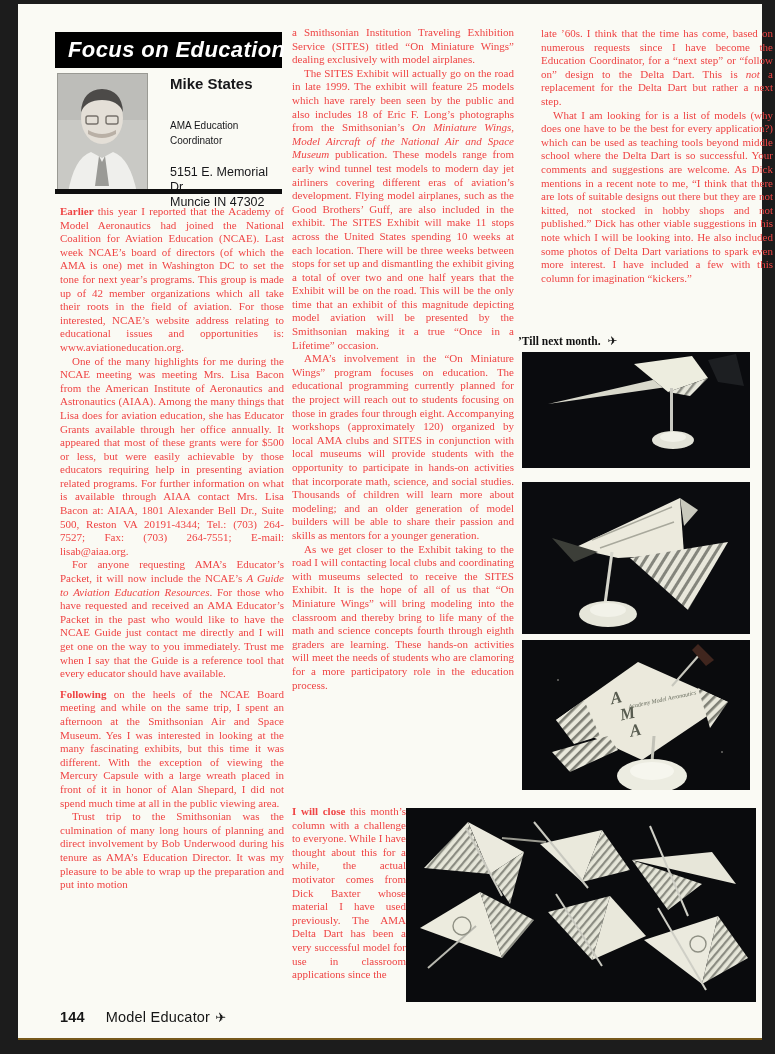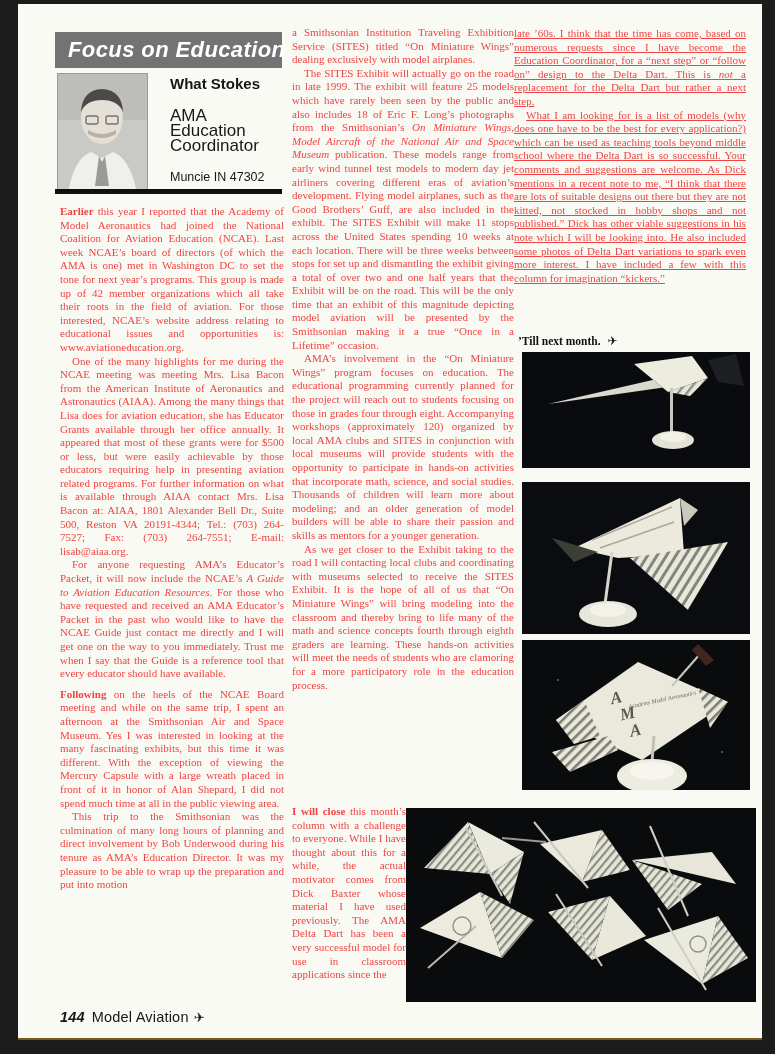--- a/index.html
+++ b/index.html
@@ -8,63 +8,63 @@
     background:#1c1c1c;overflow:hidden;
     font-family:"Liberation Serif",serif;
   }
   .paper{
     position:absolute;left:18px;top:4px;width:744px;height:1036px;
     background:#fafaf4;border-bottom:2px solid #77591c;box-sizing:border-box;
   }
   
   .masthead{
     position:absolute;left:37px;top:28px;width:227px;height:36px;
-    background:#737373;color:#ffffff;
+    background:#000000;color:#ffffff;
     font-family:"Liberation Sans",sans-serif;font-weight:bold;font-style:italic;
     font-size:22px;line-height:36px;padding-left:13px;box-sizing:border-box;
     letter-spacing:.4px;white-space:nowrap;
   }
   .author-photo{
     position:absolute;left:39px;top:69px;width:91px;height:121px;
     border:1px solid #9a9a94;box-sizing:border-box;background:#c4c4c0;
   }
   .author-info{
     position:absolute;left:152px;top:69px;width:114px;
     font-family:"Liberation Sans",sans-serif;color:#17171a;
   }
   .author-name{font-weight:bold;font-size:15px;margin:2px 0 0;}
-  .author-role{font-size:17px;line-height:15px;margin-top:16px;}
+  .author-role{font-size:10px;line-height:15px;margin-top:26px;}
   .author-address{font-size:12.5px;line-height:15px;margin-top:17px;}
   .rule{position:absolute;left:37px;top:185px;width:227px;height:5px;background:#0f0f0f;}
 
   
   .col{position:absolute;overflow:hidden;color:#ef4444;}
   .col1{left:42px;top:194px;width:224px;height:806px;}
   .col2{left:274px;top:22px;width:222px;height:764px;}
   .col2n{left:274px;top:801px;width:114px;height:212px;}
-  .col3{left:496px;top:23px;width:232px;height:302px;text-decoration:underline;}
+  .col3{left:523px;top:23px;width:232px;height:302px;}
   .para{
     font-size:11px;line-height:13.6px;text-align:justify;margin:0;
     hyphens:none;
   }
   .para.indent{text-indent:12px;}
   .para.gap{margin-top:7px;}
 
   .signoff{
     position:absolute;left:500px;top:330px;
     font-size:11.5px;font-weight:bold;color:#111;text-align:center;
   }
   .signoff .plane{font-weight:normal;font-size:12px;padding-left:4px;}
 
   .footer{
     position:absolute;left:42px;top:1005px;
     font-family:"Liberation Sans",sans-serif;font-size:14.5px;color:#161616;
     letter-spacing:.2px;
   }
-  .footer .pageno{font-weight:bold;margin-right:7px;font-style:italic;}
+  .footer .pageno{font-weight:bold;margin-right:21px;}
   .footer .plane{margin-left:5px;font-size:13px;}
 
   
   .photo{position:absolute;background:#0a0b0e;}
   .photo svg{display:block;width:100%;height:100%;}
   .photo1{left:504px;top:348px;width:228px;height:116px;}
   .photo2{left:504px;top:478px;width:228px;height:152px;}
   .photo3{left:504px;top:636px;width:228px;height:150px;}
   .photo4{left:388px;top:804px;width:350px;height:194px;}
 </style>
@@ -84,34 +84,35 @@
       <ellipse cx="44" cy="44" rx="21" ry="26" fill="#e4dfd7"></ellipse>
       <path d="M23 38 Q24 16 44 15 Q64 16 65 38 Q60 26 44 26 Q28 26 23 38 Z" fill="#4c4a48"></path>
       <path d="M30 56 Q44 64 58 56 L58 60 Q44 68 30 60 Z" fill="#b9b0a6"></path>
       <path d="M10 119 Q16 84 33 78 L44 84 L55 78 Q72 84 79 119 Z" fill="#efefec"></path>
       <path d="M41 82 L44 88 L47 82 L51 112 L37 112 Z" fill="#9a9a96"></path>
       <rect x="28" y="42" width="12" height="8" rx="2" fill="none" stroke="#77726c" stroke-width="1.4"></rect>
       <rect x="48" y="42" width="12" height="8" rx="2" fill="none" stroke="#77726c" stroke-width="1.4"></rect>
     </svg>
   </div>
   <div class="author-info">
-    <div class="author-name">What Stokes</div>
+    <div class="author-name">Mike States</div>
     <div class="author-role">AMA Education Coordinator</div>
     <div class="author-address">
+      <div>5151 E. Memorial Dr.</div>
       <div>Muncie IN 47302</div>
     </div>
   </div>
   <div class="rule"></div>
 
   <div class="col col1">
       <p class="para gap"><span style="font-weight: bold;">Earlier </span><span>this year I reported that the Academy of Model Aeronautics had joined the National Coalition for Aviation Education (NCAE). Last week NCAE’s board of directors (of which the AMA is one) met in Washington DC to set the tone for next year’s programs. This group is made up of 42 member organizations which all take their roots in the field of aviation. For those interested, NCAE’s website address relating to educational issues and opportunities is: www.aviationeducation.org.</span></p>
       <p class="para indent"><span>One of the many highlights for me during the NCAE meeting was meeting Mrs. Lisa Bacon from the American Institute of Aeronautics and Astronautics (AIAA). Among the many things that Lisa does for aviation education, she has Educator Grants available through her office annually. It appeared that most of these grants were for $500 or less, but were easily achievable by those educators requiring help in presenting aviation related programs. For further information on what is available through AIAA contact Mrs. Lisa Bacon at: AIAA, 1801 Alexander Bell Dr., Suite 500, Reston VA 20191-4344; Tel.: (703) 264-7527; Fax: (703) 264-7551; E-mail: lisab@aiaa.org.</span></p>
       <p class="para indent"><span>For anyone requesting AMA’s Educator’s Packet, it will now include the NCAE’s </span><span style="font-style: italic;">A Guide to Aviation Education Resources</span><span>. For those who have requested and received an AMA Educator’s Packet in the past who would like to have the NCAE Guide just contact me directly and I will get one on the way to you immediately. Trust me when I say that the Guide is a reference tool that every educator should have available.</span></p>
       <p class="para gap"><span style="font-weight: bold;">Following </span><span>on the heels of the NCAE Board meeting and while on the same trip, I spent an afternoon at the Smithsonian Air and Space Museum. Yes I was interested in looking at the many fascinating exhibits, but this time it was different. With the exception of viewing the Mercury Capsule with a large wreath placed in front of it in honor of Alan Shepard, I did not spend much time at all in the public viewing area.</span></p>
-      <p class="para indent"><span>This trip to the Smithsonian was the culmination of many long hours of planning and direct involvement by Bob Underwood during his tenure as AMA’s Education Director. It was my pleasure to be able to wrap up the preparation and put into motion</span></p>
+      <p class="para indent"><span>Trust trip to the Smithsonian was the culmination of many long hours of planning and direct involvement by Bob Underwood during his tenure as AMA’s Education Director. It was my pleasure to be able to wrap up the preparation and put into motion</span></p>
     </div>
   <div class="col col2">
       <p class="para"><span>a Smithsonian Institution Traveling Exhibition Service (SITES) titled “On Miniature Wings” dealing exclusively with model airplanes.</span></p>
       <p class="para indent"><span>The SITES Exhibit will actually go on the road in late 1999. The exhibit will feature 25 models which have rarely been seen by the public and also includes 18 of Eric F. Long’s photographs from the Smithsonian’s </span><span style="font-style: italic;">On Miniature Wings, Model Aircraft of the National Air and Space Museum</span><span> publication. These models range from early wind tunnel test models to modern day jet airliners covering different eras of aviation’s development. Flying model airplanes, such as the Good Brothers’ Guff, are also included in the exhibit. The SITES Exhibit will make 11 stops across the United States spending 10 weeks at each location. There will be three weeks between stops for set up and dismantling the exhibit giving a total of over two and one half years that the Exhibit will be on the road. This will be the only time that an exhibit of this magnitude depicting model aviation will be presented by the Smithsonian making it a true “Once in a Lifetime” occasion.</span></p>
       <p class="para indent"><span>AMA’s involvement in the “On Miniature Wings” program focuses on education. The educational programming currently planned for the project will reach out to students focusing on those in grades four through eight. Accompanying workshops (approximately 120) organized by local AMA clubs and SITES in conjunction with local museums will provide students with the opportunity to participate in hands-on activities that incorporate math, science, and social studies. Thousands of children will learn more about modeling; and an older generation of model builders will be able to share their passion and skills as mentors for a younger generation.</span></p>
       <p class="para indent"><span>As we get closer to the Exhibit taking to the road I will contacting local clubs and coordinating with museums selected to receive the SITES Exhibit. It is the hope of all of us that “On Miniature Wings” will bring modeling into the classroom and thereby bring to life many of the math and science concepts fourth through eighth graders are learning. These hands-on activities will meet the needs of students who are clamoring for a more participatory role in the education process.</span></p>
     </div>
   <div class="col col2n">
       <p class="para"><span style="font-weight: bold;">I will close</span><span> this month’s column with a challenge to everyone. While I have thought about this for a while, the actual motivator comes from Dick Baxter whose material I have used previously. The AMA Delta Dart has been a very successful model for use in classroom applications since the</span></p>
     </div>
@@ -241,16 +242,16 @@
       <g>
         <polygon points="238,132 312,108 296,176" fill="#ebeade"></polygon>
         <polygon points="296,176 312,108 342,150" fill="url(#st4)"></polygon>
         <line x1="252" y1="100" x2="300" y2="182" stroke="#cfcfc6" stroke-width="2"></line>
         <circle cx="292" cy="136" r="8" fill="none" stroke="#8f9084" stroke-width="1.4"></circle>
       </g>
     </svg>
   </div>
 
   <div class="footer">
-    <span class="pageno">144</span><span>Model Aviation</span><span class="plane">✈</span>
+    <span class="pageno">144</span><span>Model Educator</span><span class="plane">✈</span>
   </div>
 
 </div>
 
 </body></html>

